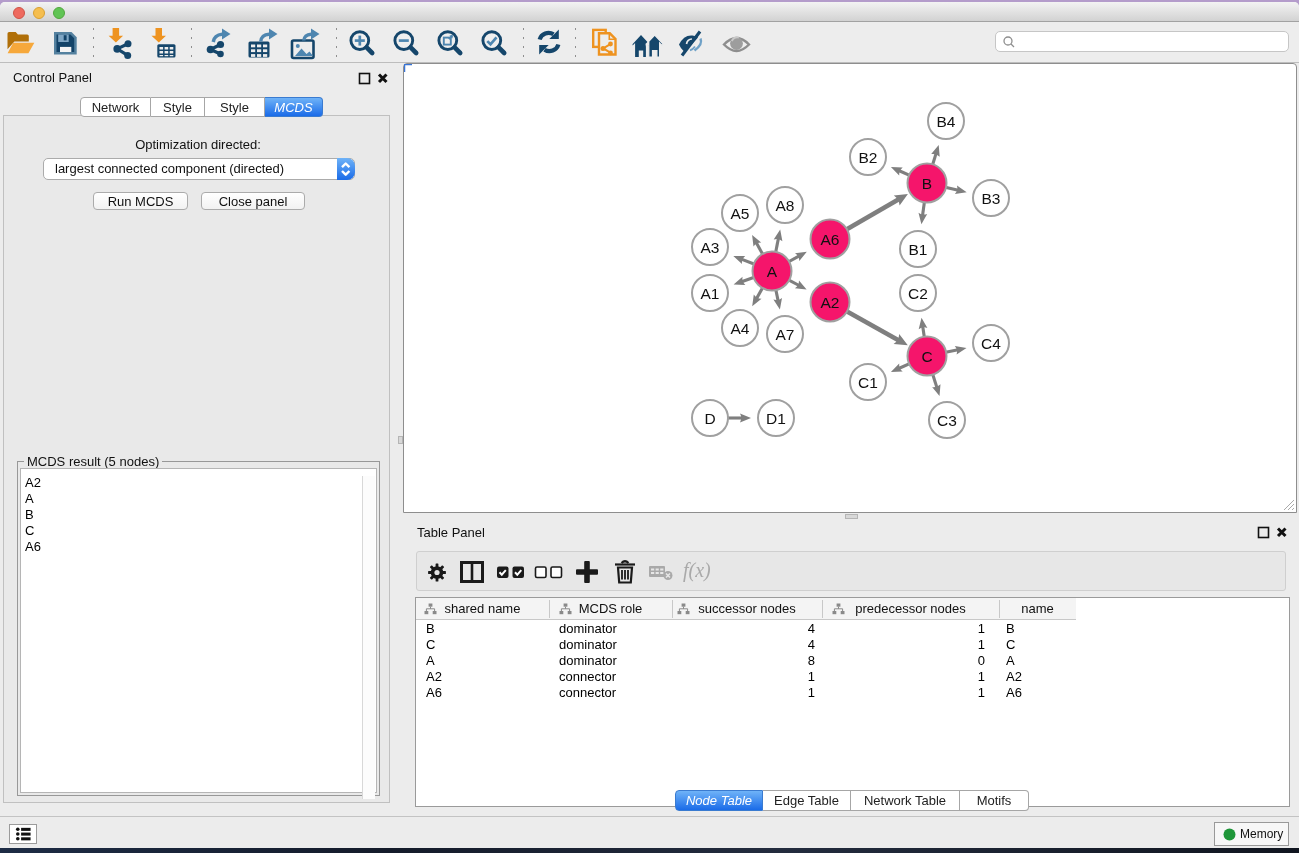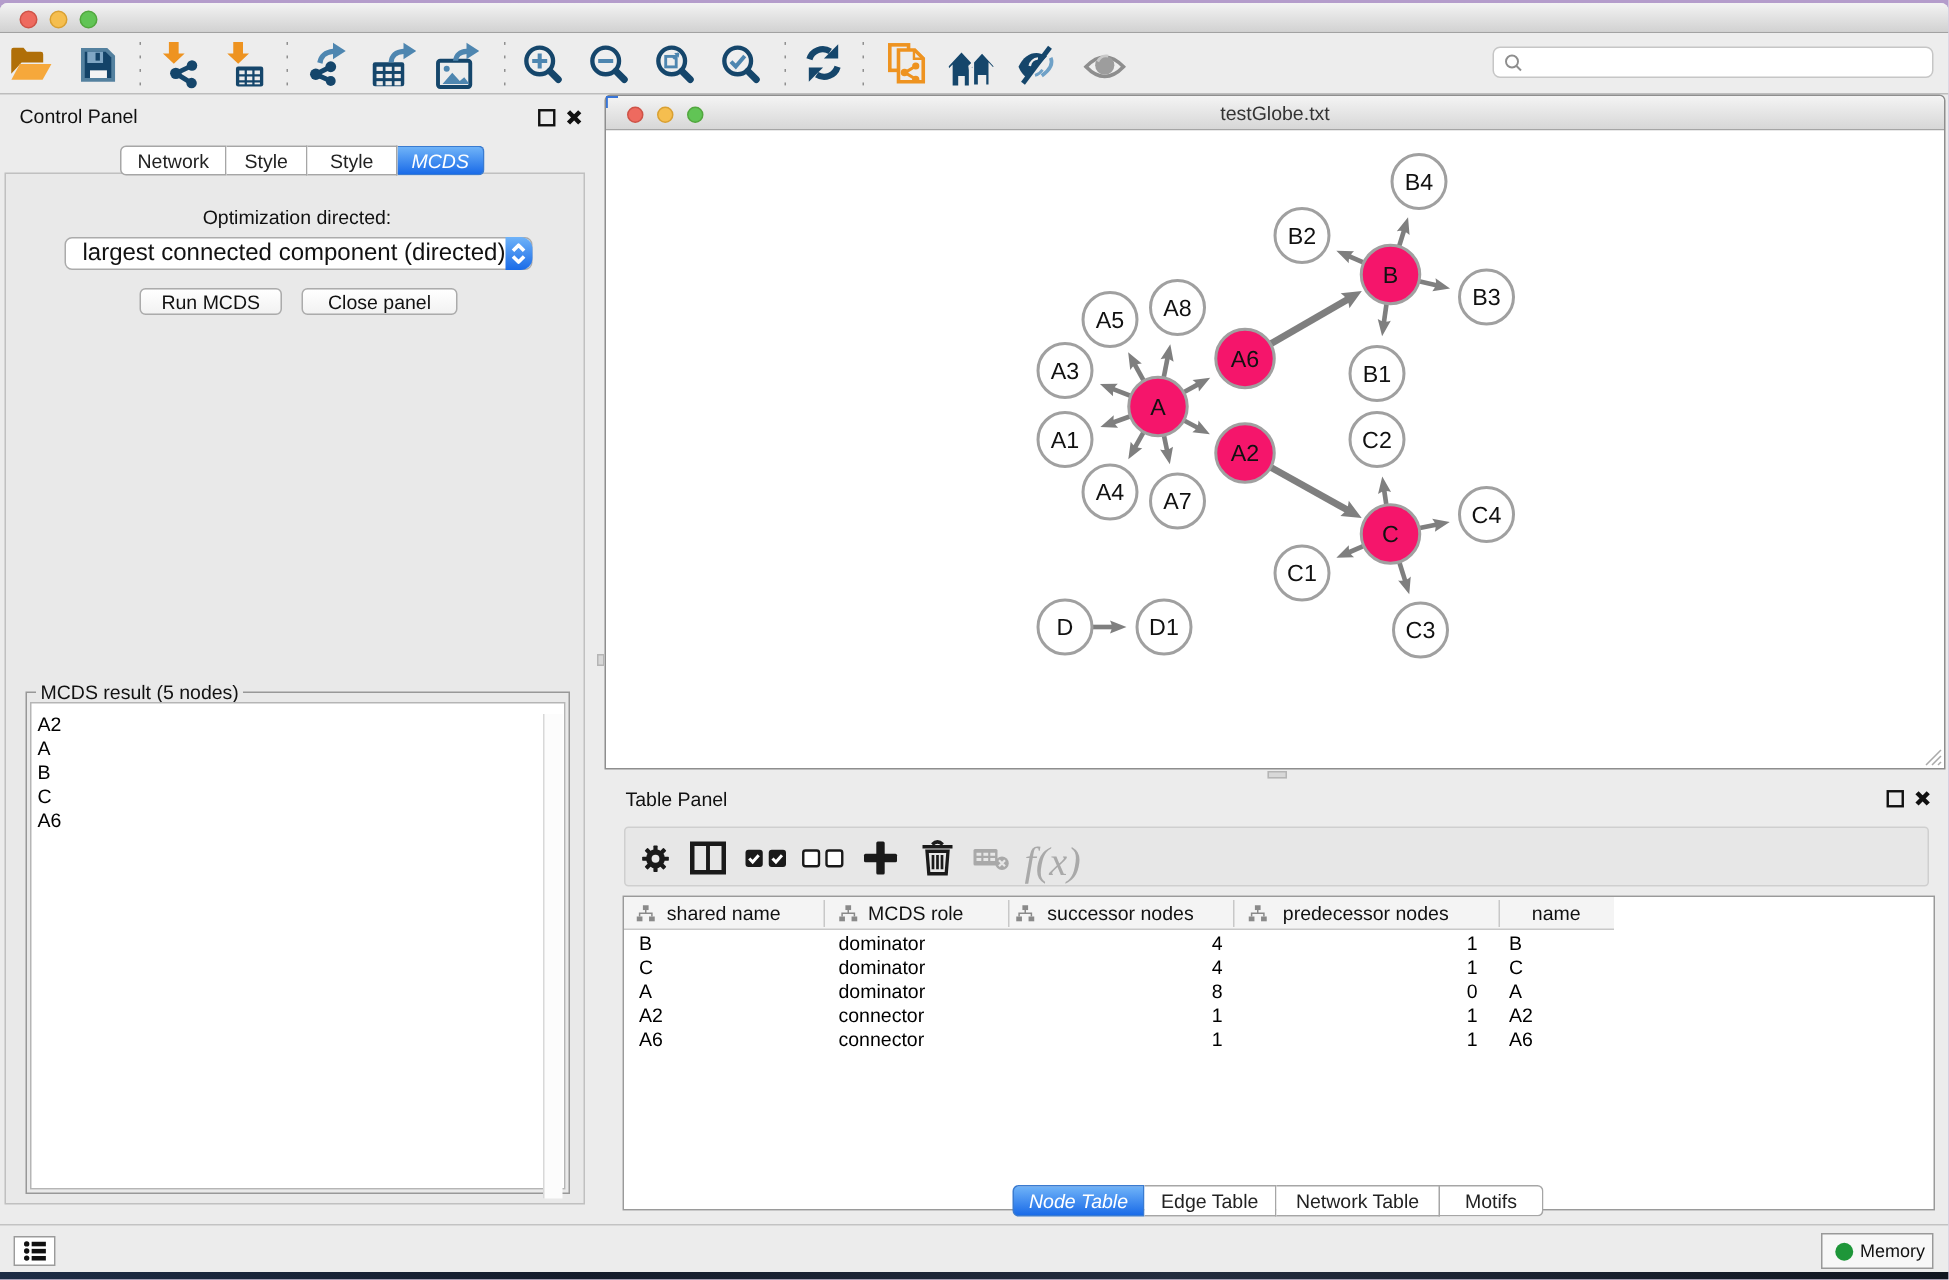--- a/index.html
+++ b/index.html
@@ -17,21 +17,21 @@
 
 #cp-title { position:absolute; left:13px; top:70px; font-size:13px; color:#111; }
 #cp-panel { position:absolute; left:3px; top:115px; width:387px; height:688px; background:#E9E9E9; border:1px solid #C0C0C0; }
 .tabs { position:absolute; display:flex; }
 .tab { height:20px; font-size:13px; color:#222; background:#fff; border:1px solid #A6A6A6; border-left:none; line-height:19px; text-align:center; padding:0 12px; }
 .tab.first { border-left:1px solid #A6A6A6; border-radius:4px 0 0 4px; }
 .tab.last { border-radius:0 4px 4px 0; }
 .tab.sel { background:linear-gradient(#6FB3F8,#1A6BE8); color:#fff; border-color:#3A7BD0;font-style:italic; }
 #cp-tabs { left:80px; top:97px; }
 #opt-label { position:absolute; left:0; top:137px; width:396px; text-align:center; font-size:13px; color:#111; }
-#dropdown { position:absolute; left:43px; top:158px; width:312px; height:22px; background:#fff; border:1px solid #ABABAB; border-radius:5px; font-size:16px; color:#111; line-height:20px; padding-left:11px; }
+#dropdown { position:absolute; left:43px; top:158px; width:312px; height:22px; background:#fff; border:1px solid #ABABAB; border-radius:5px; font-size:13px; color:#111; line-height:20px; padding-left:11px; }
 #dd-step { position:absolute; right:-1px; top:-1px; width:18px; height:22px; border-radius:0 8px 8px 0; background:linear-gradient(#6FB3F8,#1A6BE8); }
 .btn { position:absolute; height:18px; background:linear-gradient(#ffffff,#f2f2f2); border:1px solid #ABABAB; border-radius:4px; font-size:13px; color:#111; text-align:center; line-height:17px; }
 #fieldset { position:absolute; left:17px; top:461px; width:363px; height:335px; border:1px solid #989898; }
 #fs-legend { position:absolute; left:6px; top:-8px; background:#E9E9E9; padding:0 3px; font-size:13px; color:#111; }
 #fs-list { position:absolute; left:2px; top:6px; width:357px; height:325px; background:#fff; border:1px solid #B5B5B5; font-size:13px; color:#000; line-height:16px; padding:6px 0 0 4px; }
 #fs-sb { position:absolute; right:1px; top:7px; width:13px; height:323px; background:#FCFCFC; border-left:1px solid #D8D8D8; }
 
 
 #nw { position:absolute; left:403px; top:63px; width:894px; height:450px; background:#fff; border:1px solid #8E8E8E; border-radius:4px 4px 0 0; }
 #nw-title { position:absolute; left:0; top:0; width:100%; height:23px; background:linear-gradient(#F4F4F4,#D7D7D7); border-bottom:1px solid #A5A5A5; border-radius:4px 4px 0 0; }
@@ -238,26 +238,20 @@
     </div>
 </div>
 <div class="btn" style="left:93px;top:192px;width:95px;">Run MCDS</div>
 <div class="btn" style="left:201px;top:192px;width:104px;">Close panel</div>
 <div id="fieldset">
   <div id="fs-legend">MCDS result (5 nodes)</div>
   <div id="fs-list">A2<br>A<br>B<br>C<br>A6<div id="fs-sb"></div></div>
 </div>
 
 <div id="nw">
-  <div id="nw-title">
-    <div class="light2" style="left:14px;background:#EE6A5F;border:1px solid #CE5347;"></div>
-    <div class="light2" style="left:34px;background:#F5BE4F;border:1px solid #D9A032;"></div>
-    <div class="light2" style="left:54px;background:#61C455;border:1px solid #52A73E;"></div>
-    <div class="t">testGlobe.txt</div>
-  </div>
   <svg id="graph" style="position:absolute;left:0;top:23px" width="892" height="427" viewBox="0 0 892 427">
 <g stroke="#7f7f7f">
 <line x1="360.0" y1="169.6" x2="352.2" y2="155.4" stroke-width="3.1"></line>
 <line x1="371.2" y1="167.8" x2="374.5" y2="150.9" stroke-width="3.1"></line>
 <line x1="352.6" y1="178.0" x2="337.3" y2="172.1" stroke-width="3.1"></line>
 <line x1="352.4" y1="189.5" x2="337.6" y2="194.8" stroke-width="3.1"></line>
 <line x1="359.9" y1="198.4" x2="352.4" y2="211.7" stroke-width="3.1"></line>
 <line x1="371.3" y1="200.2" x2="374.2" y2="214.1" stroke-width="3.1"></line>
 <line x1="382.4" y1="176.0" x2="395.3" y2="168.9" stroke-width="3.1"></line>
 <line x1="382.6" y1="191.8" x2="395.1" y2="198.5" stroke-width="3.1"></line>
@@ -421,21 +415,21 @@
         <rect x="4" y="13.5" width="3.2" height="2"></rect>
         <rect x="8.6" y="13.5" width="3.2" height="2"></rect>
         <rect x="13.2" y="13.5" width="3.2" height="2"></rect>
         <rect x="4" y="17" width="3.2" height="2"></rect>
         <rect x="8.6" y="17" width="3.2" height="2"></rect>
         <rect x="13.2" y="17" width="3.2" height="2"></rect>
       </g>
       <circle cx="21" cy="20.5" r="4.5" fill="#A9A9A9"></circle>
       <path d="M19,18.5 l4,4 M23,18.5 l-4,4" stroke="#E7E7E7" stroke-width="1.5"></path>
     </svg>
-<div class="abs" style="left:266px;top:7px;font-family:'Liberation Serif',serif;font-style:italic;font-size:27px;color:#A9A9A9;">f(x)</div>
+<div class="abs" style="left:266px;top:7px;font-family:'Liberation Serif',serif;font-style:italic;font-size:20px;color:#A9A9A9;">f(x)</div>
   </div>
 <div id="tbl">
   <div id="tbl-head">
     <div class="th" style="left:0;width:133px;">shared name</div>
     <div class="th" style="left:133px;width:123px;">MCDS role</div>
     <div class="th" style="left:256px;width:150px;">successor nodes</div>
     <div class="th" style="left:406px;width:177px;">predecessor nodes</div>
     <div class="th" style="left:583px;width:77px;">name</div>
     <svg class="abs" style="left:8px;top:5px" width="13" height="13" viewBox="0 0 13 13">
         <g fill="#8A8A8A">

